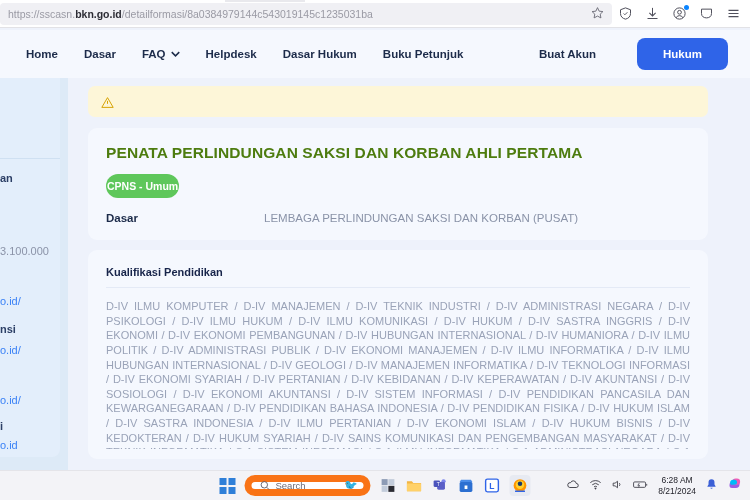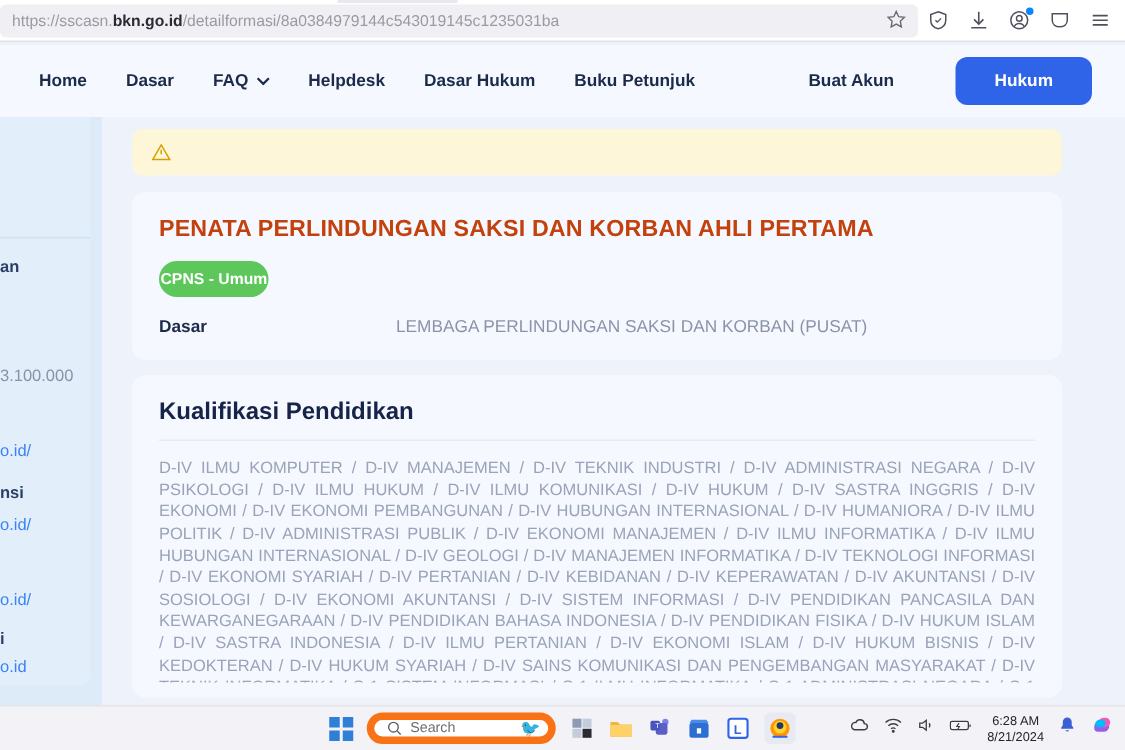--- a/index.html
+++ b/index.html
@@ -110,34 +110,34 @@
   }
   .alert .warn-ico { flex: none; width: 13px; height: 13px; color: #d6a100; }
   .alert-text { font-size: 11px; color: #6b5a13; font-weight: 600; }
 
   .card {
     background: #f5f8fe; border-radius: 9px;
     padding: 16px 18px 10px 18px;
     margin-bottom: 10px;
   }
   .job-title {
-    font-size: 15.5px; font-weight: 700; color: #c2410c;
+    font-size: 15.5px; font-weight: 700; color: #4d7c0f;
     letter-spacing: .1px; margin-bottom: 12px;
   }
   .badge {
     display: inline-block; background: #5ec75b; color: #fff;
     font-size: 10.5px; font-weight: 700;
     padding: 6px 1px; border-radius: 14px; margin-bottom: 14px;
   }
   .meta-row { display: flex; font-size: 11.5px; margin-bottom: 6px; }
   .meta-label { width: 158px; font-weight: 700; color: #1c2b4a; flex: none; }
   .meta-value { color: #8a93a8; }
 
   .section-title {
-    font-size: 16px; font-weight: 700; color: #17244a;
+    font-size: 11px; font-weight: 700; color: #17244a;
     margin-bottom: 9px;
   }
   .hr { height: 1px; background: #e4eaf6; margin: 0 0 11px 0; }
   .edu-text {
     font-size: 11px; color: #9aa3b8; line-height: 1.33;
     text-align: justify; text-align-last: left;
     max-height: 150px; overflow: hidden;
   }
 
   
@@ -147,21 +147,21 @@
     border-top: 1px solid #e4e4e9;
     display: flex; align-items: center;
   }
   .tb-center {
     position: absolute; left: 50%; transform: translateX(-50%);
     display: flex; align-items: center; gap: 9px;
   }
   .win-logo { display: grid; grid-template-columns: 7px 7px; grid-template-rows: 7px 7px; gap: 2px; }
   .win-logo i { background: #2f7fd8; display: block; }
   .search-pill {
-    width: 126px; height: 21px; background: #fff; border: 5px solid #f97316;
+    width: 126px; height: 21px; background: #fff; border: 7px solid #f97316;
     border-radius: 11px; display: flex; align-items: center; gap: 5px;
     padding: 0 8px; position: relative;
   }
   .search-pill .st { font-size: 9.5px; color: #6d6d78; }
   .bird { position: absolute; right: 5px; font-size: 11px; }
   .tb-icon { width: 17px; height: 17px; display: block; }
   .tb-app { display: flex; align-items: center; justify-content: center; }
   .tb-app.active { background: #e7eaf2; border-radius: 4px; padding: 2px; }
   .tray {
     position: absolute; right: 8px; display: flex; align-items: center; gap: 9px;

